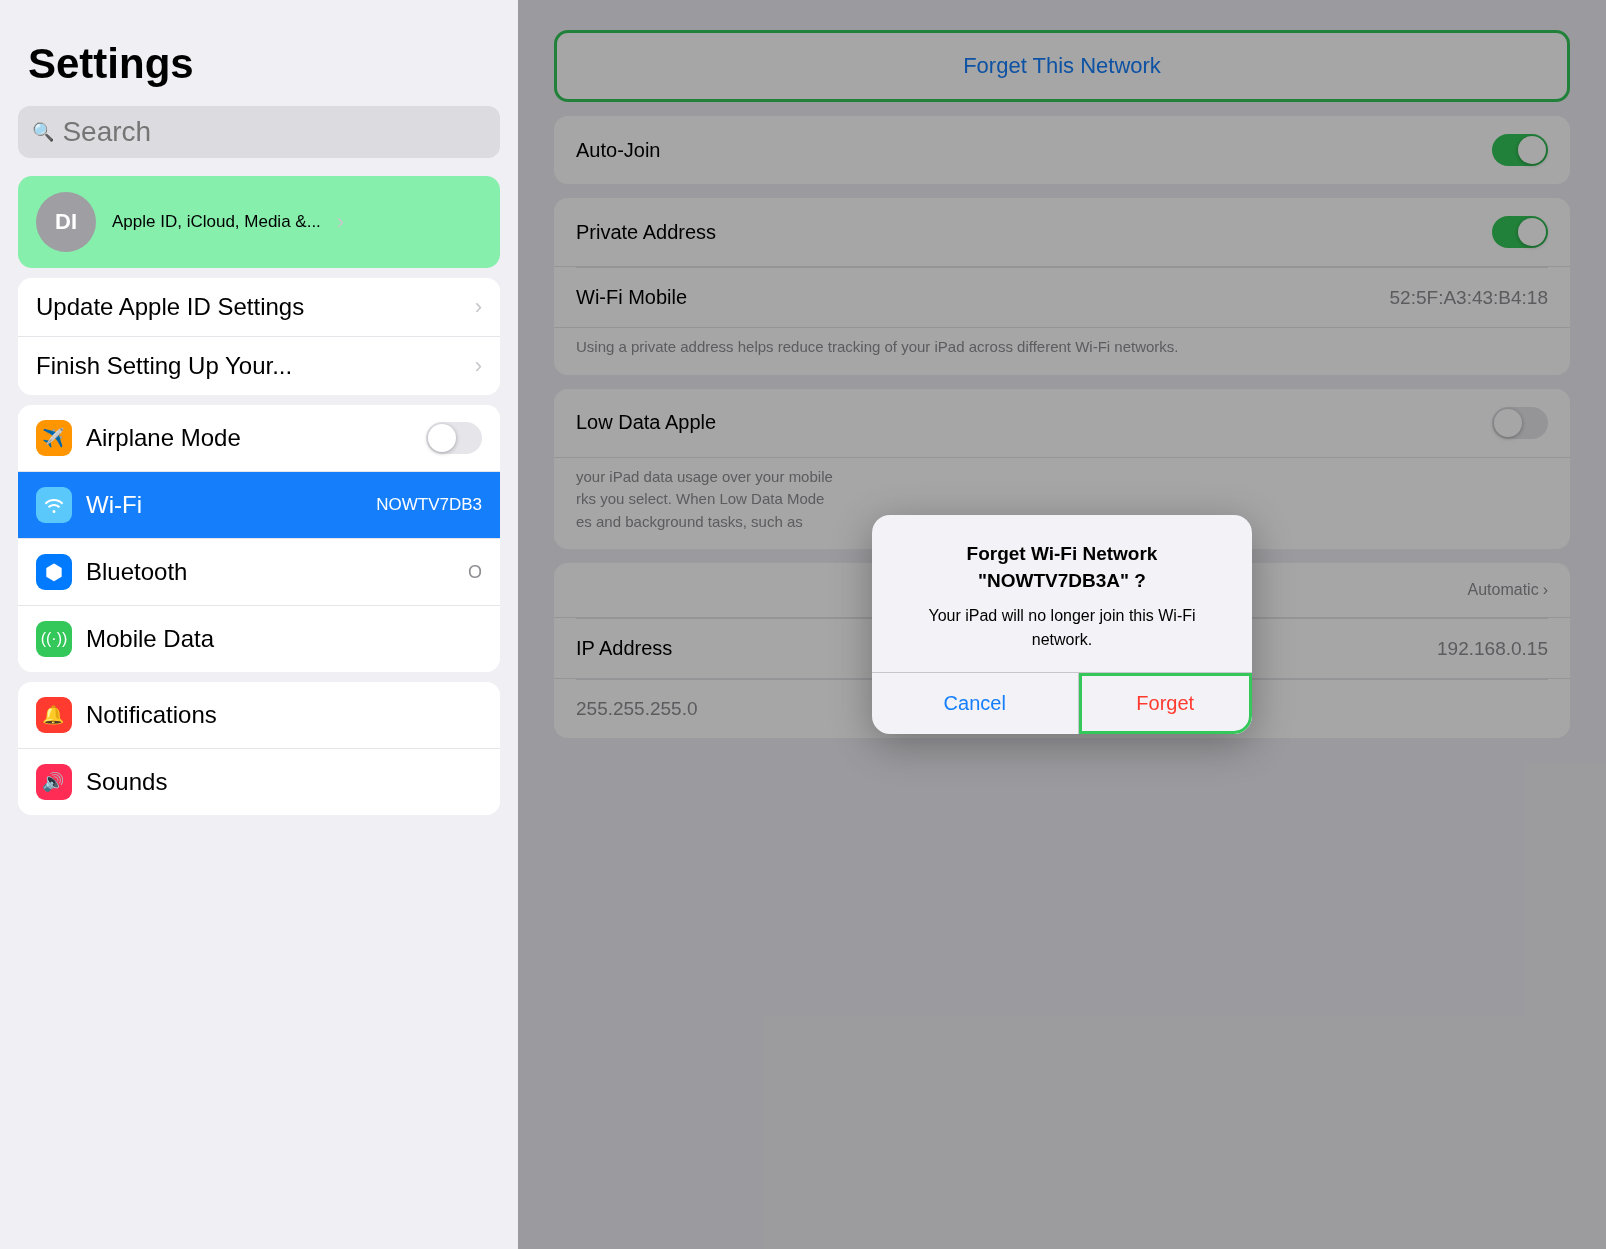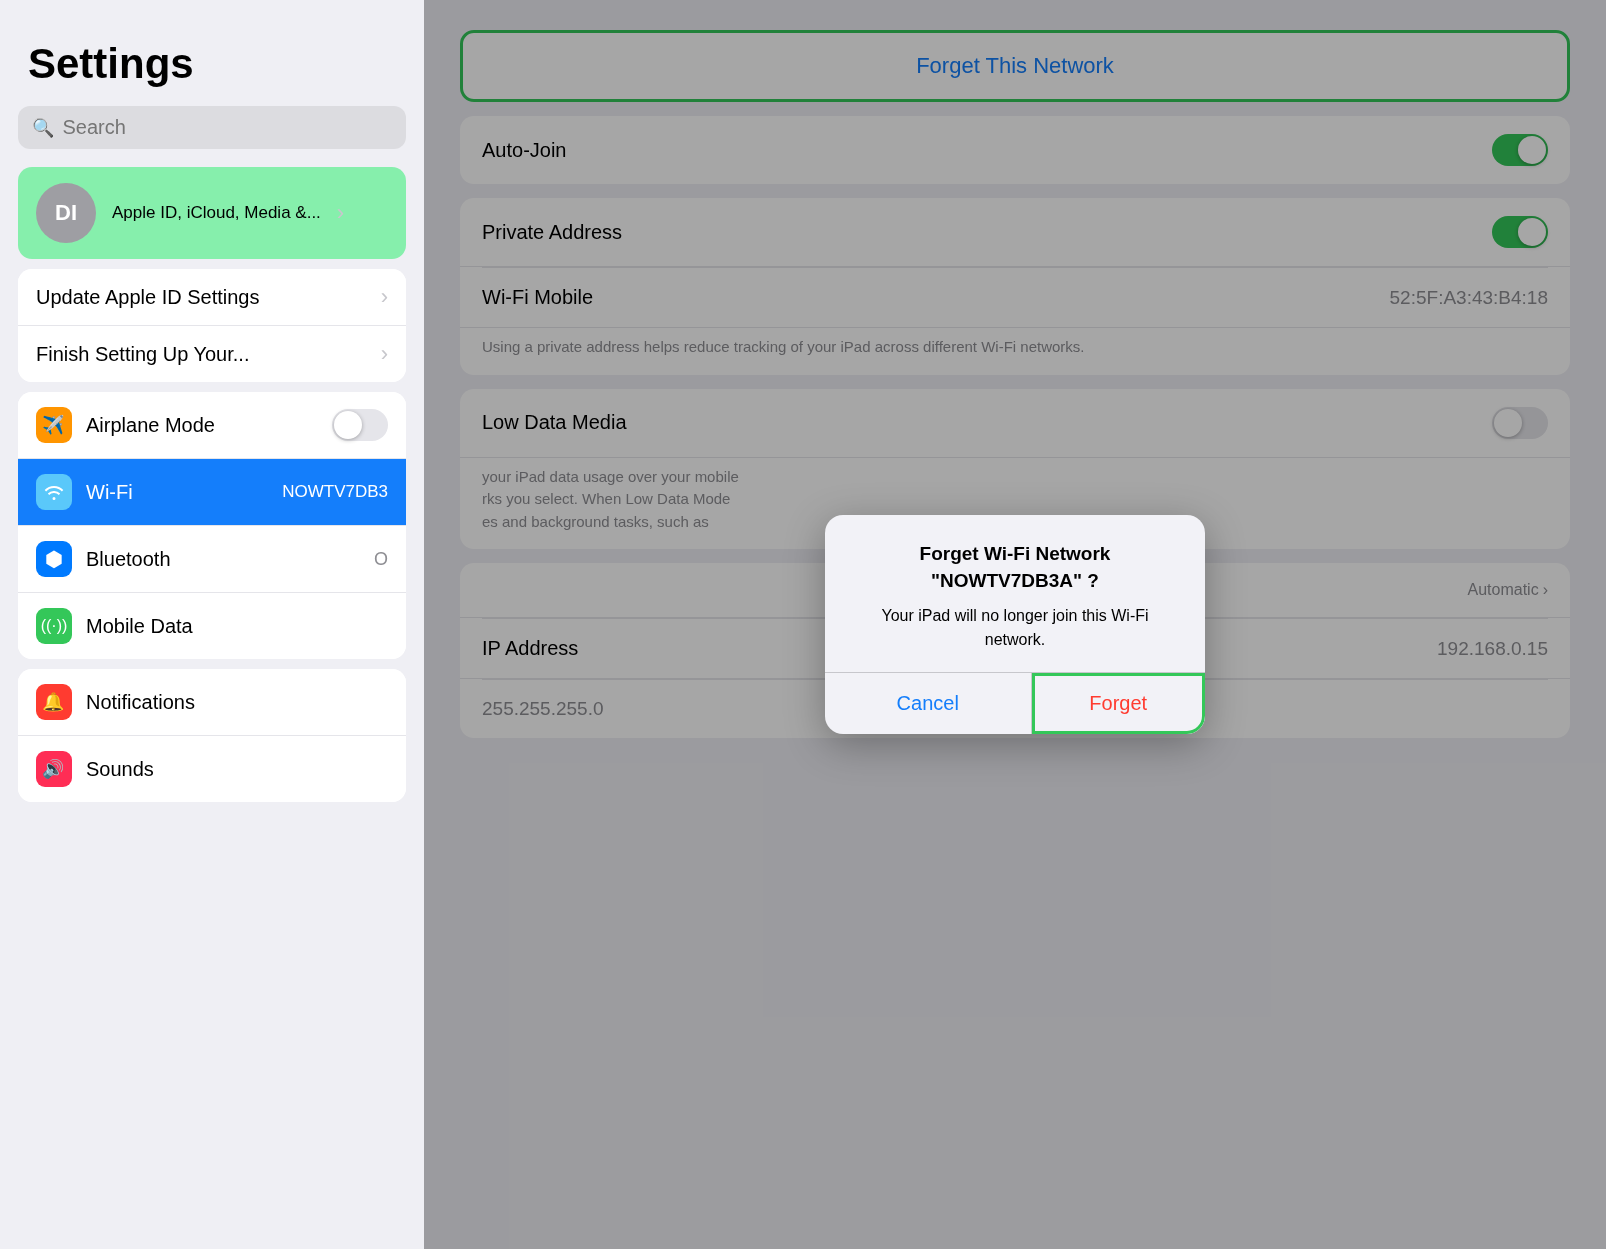--- a/index.html
+++ b/index.html
@@ -8,21 +8,21 @@
       background: #d1d1d6;
       width: 1606px;
       height: 1249px;
       overflow: hidden;
       display: flex;
       flex-direction: row;
     }
 
     
     .sidebar {
-      width: 424px;
+      width: 518px;
       background: #efeff4;
       display: flex;
       flex-direction: column;
       padding-top: 40px;
       flex-shrink: 0;
       height: 1249px;
     }
 
     .sidebar-title {
       font-size: 42px;
@@ -42,21 +42,21 @@
     }
 
     .search-bar .search-icon-glyph {
       color: #8e8e93;
       font-size: 18px;
     }
 
     .search-bar input {
       border: none;
       background: transparent;
-      font-size: 20px;
+      font-size: 28px;
       color: #8e8e93;
       outline: none;
       width: 100%;
     }
 
     .sidebar-account {
       background: #86efac;
       border-radius: 14px;
       margin: 0 18px 10px 18px;
       padding: 16px 18px;
@@ -124,21 +124,21 @@
       flex-shrink: 0;
     }
 
     .icon-orange { background: #ff9500; }
     .icon-blue2 { background: #007aff; }
     .icon-green { background: #34c759; }
     .icon-red { background: #ff3b30; }
     .icon-pink { background: #ff2d55; }
 
     .row-label {
-      font-size: 20px;
+      font-size: 24px;
       color: #000;
       flex: 1;
     }
 
     .row-value {
       font-size: 18px;
       color: #8e8e93;
     }
 
     .chevron-right::after {
@@ -423,21 +423,21 @@
     <div class="divider"></div>
     <div class="panel-row">
       <span class="panel-row-label">Wi-Fi Mobile</span>
       <span class="panel-row-value">52:5F:A3:43:B4:18</span>
     </div>
     <div class="desc-block">Using a private address helps reduce tracking of your iPad across different Wi-Fi networks.</div>
   </div>
 
   <div class="panel-section">
     <div class="panel-row">
-      <span class="panel-row-label">Low Data Media</span>
+      <span class="panel-row-label">Low Data Apple</span>
       <div class="toggle off">
         <div class="toggle-knob"></div>
       </div>
     </div>
     <div class="desc-block">your iPad data usage over your mobile<br>rks you select. When Low Data Mode<br>es and background tasks, such as</div>
   </div>
 
   <div class="panel-section">
     <div class="panel-row">
       <span class="panel-row-label"></span>

